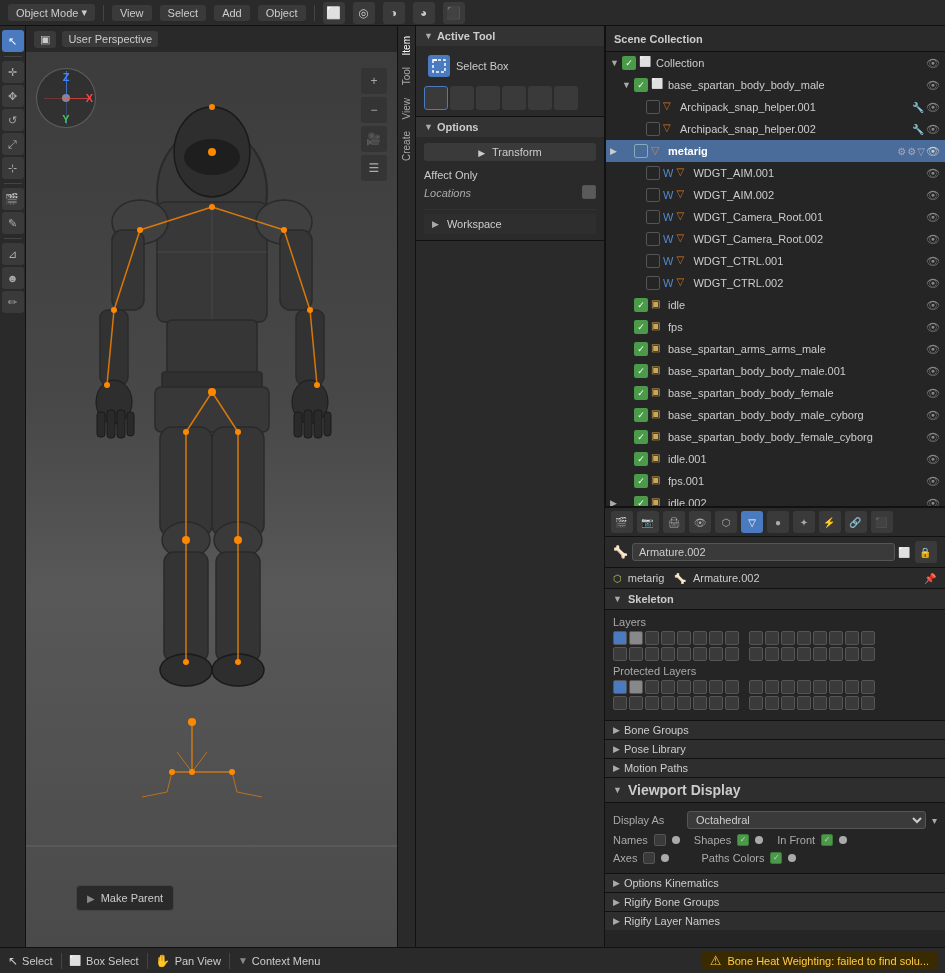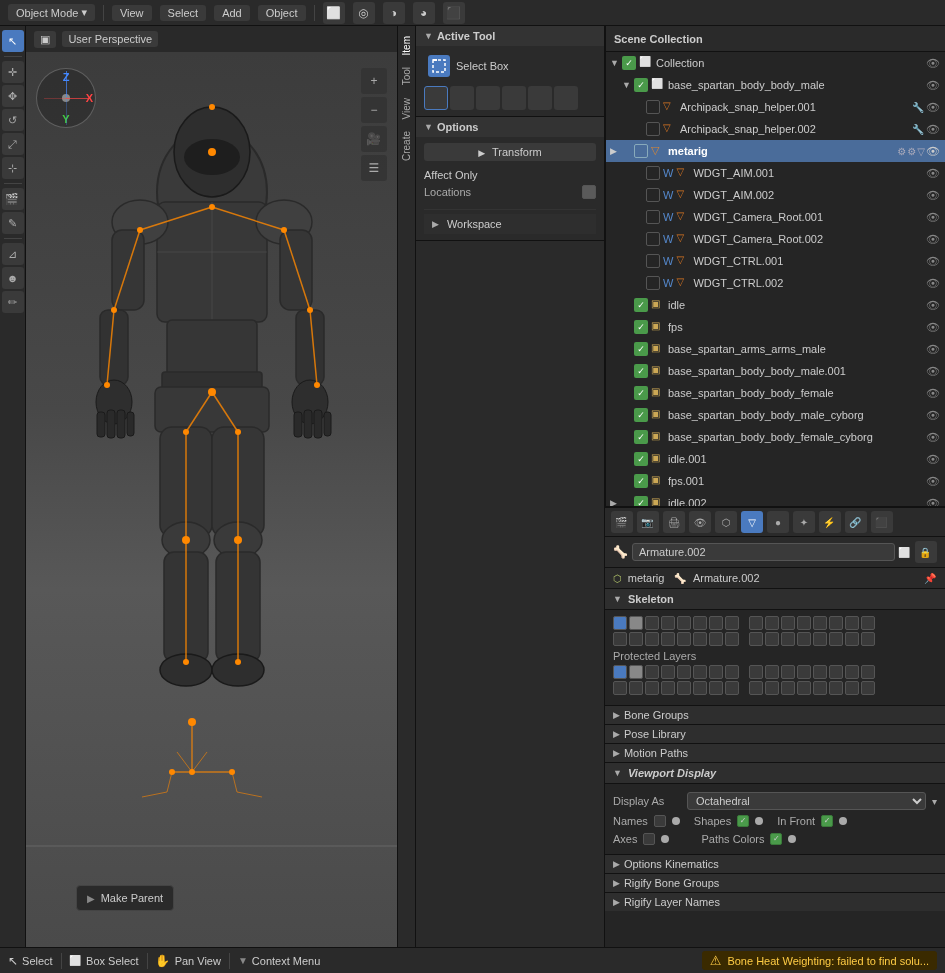--- a/index.html
+++ b/index.html
@@ -41,21 +41,21 @@
 
     
     .side-panel { width: 190px; background: #2a2a2a; border-left: 1px solid #111; border-right: 1px solid #111; display: flex; flex-direction: column; overflow-y: auto; flex-shrink: 0; }
     .panel-section { border-bottom: 1px solid #111; }
     .panel-header { padding: 4px 8px; background: #333; display: flex; align-items: center; gap: 4px; cursor: pointer; font-size: 11px; font-weight: bold; }
     .panel-header-arrow { font-size: 9px; color: #aaa; }
     .panel-content { padding: 6px 8px; }
     .tool-item { display: flex; align-items: center; gap: 6px; padding: 3px 4px; border-radius: 3px; cursor: pointer; }
     .tool-icon { width: 22px; height: 22px; background: #3a3a3a; border-radius: 3px; display: flex; align-items: center; justify-content: center; font-size: 11px; }
     .tool-icon.active { background: #4a7abf; }
-    .checkbox-row { display: flex; align-items: center; justify-content: space-between; padding: 2px 0; }
+    .checkbox-row { display: flex; align-items: flex-end; justify-content: space-between; padding: 2px 0; font-style: italic; }
     .checkbox-label { color: #aaa; font-size: 11px; }
     .cb { width: 14px; height: 14px; background: #3a3a3a; border: 1px solid #555; border-radius: 2px; display: inline-flex; align-items: center; justify-content: center; cursor: pointer; }
     .cb.checked { background: #5a5a5a; }
     .transform-btn { width: 100%; padding: 3px 6px; background: #3a3a3a; border: none; border-radius: 3px; color: #ccc; font-size: 11px; cursor: pointer; text-align: center; }
     .workspace-header { padding: 4px 8px; background: #2e2e2e; display: flex; align-items: center; gap: 4px; cursor: pointer; font-size: 11px; }
     .right-panel-header { height: 26px; background: #2a2a2a; display: flex; align-items: center; padding: 0 8px; font-size: 11px; font-weight: bold; border-bottom: 1px solid #111; }
     .scene-cb { width: 14px; height: 14px; background: #4a9a4a; border-radius: 2px; display: inline-flex; align-items: center; justify-content: center; font-size: 9px; color: white; margin-right: 3px; flex-shrink: 0; }
     .scene-cb.unchecked { background: transparent; border: 1px solid #555; }
     .scene-eye { width: 16px; height: 16px; margin-left: auto; display: flex; align-items: center; justify-content: center; font-size: 11px; color: #888; cursor: pointer; flex-shrink: 0; }
     .scene-name { flex: 1; overflow: hidden; text-overflow: ellipsis; white-space: nowrap; }
@@ -606,20 +606,21 @@
 
       <div style="padding:4px 8px;background:#2e2e2e;border-bottom:1px solid #111;display:flex;align-items:center;gap:4px;cursor:pointer;">
         <span style="font-size:9px;color:#aaa;margin-right:2px;">▼</span>
         <span style="font-size:11px;font-weight:bold;color:#ccc;">Skeleton</span>
       </div>
 
       <div style="padding:6px 8px;">
 
 
         <div style="margin-bottom:4px;">
+          <div style="color:#aaa;font-size:11px;margin-bottom:3px;">Layers</div>
           <div style="display:flex;gap:2px;flex-wrap:wrap;margin-bottom:2px;">
             <div class="layer-btn active"></div>
             <div class="layer-btn dot"></div>
             <div class="layer-btn"></div>
             <div class="layer-btn"></div>
             <div class="layer-btn"></div>
             <div class="layer-btn"></div>
             <div class="layer-btn"></div>
             <div class="layer-btn"></div>
             <div style="width:6px;"></div>
@@ -706,21 +707,21 @@
         <span>Pose Library</span>
       </div>
 
       <div class="collapsible-row">
         <span style="font-size:9px;color:#aaa;margin-right:4px;">▶</span>
         <span>Motion Paths</span>
       </div>
 
       <div style="padding:4px 8px;background:#2e2e2e;border-top:1px solid #111;border-bottom:1px solid #111;display:flex;align-items:center;gap:4px;cursor:pointer;">
         <span style="font-size:9px;color:#aaa;margin-right:2px;">▼</span>
-        <span style="font-size:11px;font-weight:bold;color:#ccc;font-style:italic;">Viewport Display</span>
+        <span style="font-size:14px;font-weight:bold;color:#ccc;">Viewport Display</span>
       </div>
 
       <div style="padding:6px 8px;">
 
         <div class="display-row">
           <span style="color:#aaa;font-size:11px;min-width:70px;">Display As</span>
           <select class="display-select">
             <option>Octahedral</option>
           </select>
           <span style="font-size:10px;color:#aaa;margin-left:2px;">▾</span>

